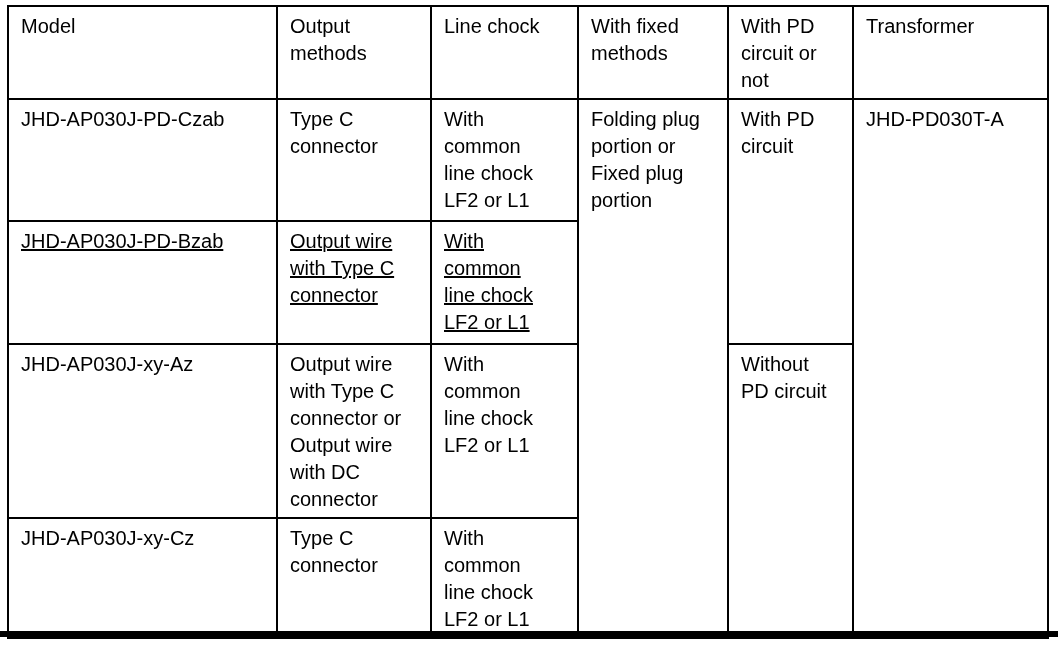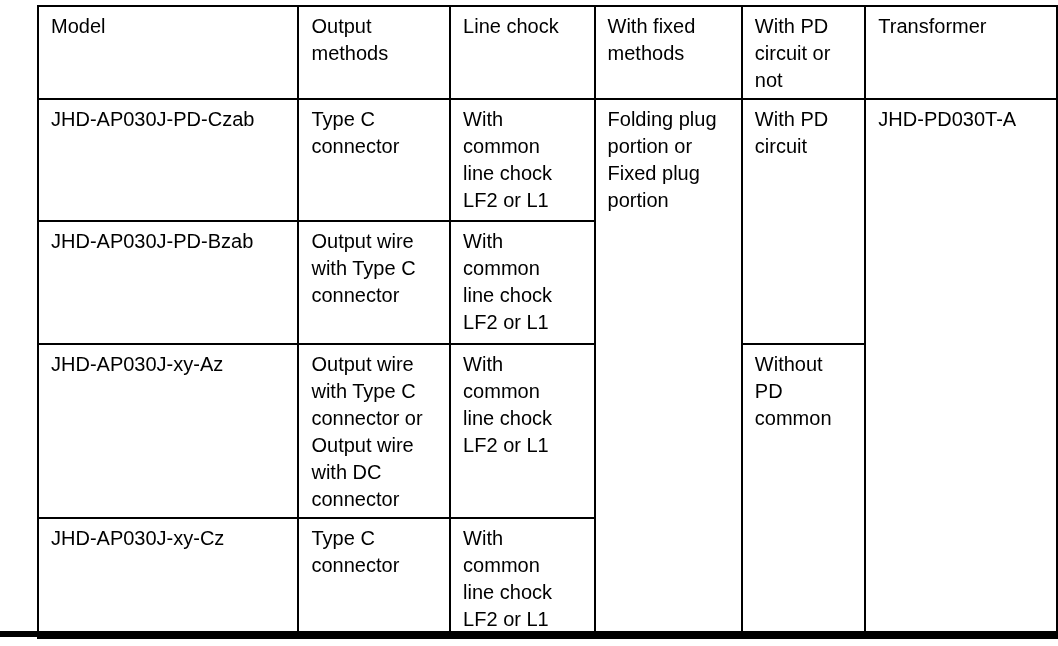--- a/index.html
+++ b/index.html
@@ -14,38 +14,37 @@
     height: 646px;
     background: #ffffff;
     overflow: hidden;
   }
   table.spec {
     position: absolute;
     left: 7px;
     top: 5px;
     border-collapse: collapse;
     table-layout: fixed;
-    margin-left: 30px;
   }
   table.spec th,
   table.spec td {
     border: 2px solid #000000;
     vertical-align: top;
     text-align: left;
     padding: 6px 4px 4px 12px;
     font-size: 20px;
     line-height: 27px;
     font-weight: normal;
     color: #000000;
     white-space: pre-line;
     overflow: hidden;
   }
   tr.r-header { height: 93px; }
   tr.r-1 { height: 122px; padding-left: 37px; }
-  tr.r-2 { height: 123px; }
+  tr.r-2 { height: 123px; text-decoration: underline; }
   tr.r-3 { height: 173px; }
   tr.r-4 { height: 118px; }
   .bottom-rule {
     position: absolute;
     left: 0;
     top: 631px;
     width: 1058px;
     height: 6px;
     background: #000000;
   }
@@ -112,21 +111,21 @@
 with Type C
 connector or
 Output wire
 with DC
 connector</td>
         <td>With
 common
 line chock
 LF2 or L1</td>
         <td rowspan="2">Without
-PD common</td>
+PD circuit</td>
       </tr>
 
       <tr class="r-4">
         <td>JHD-AP030J-xy-Cz</td>
         <td>Type C
 connector</td>
         <td>With
 common
 line chock
 LF2 or L1</td>

